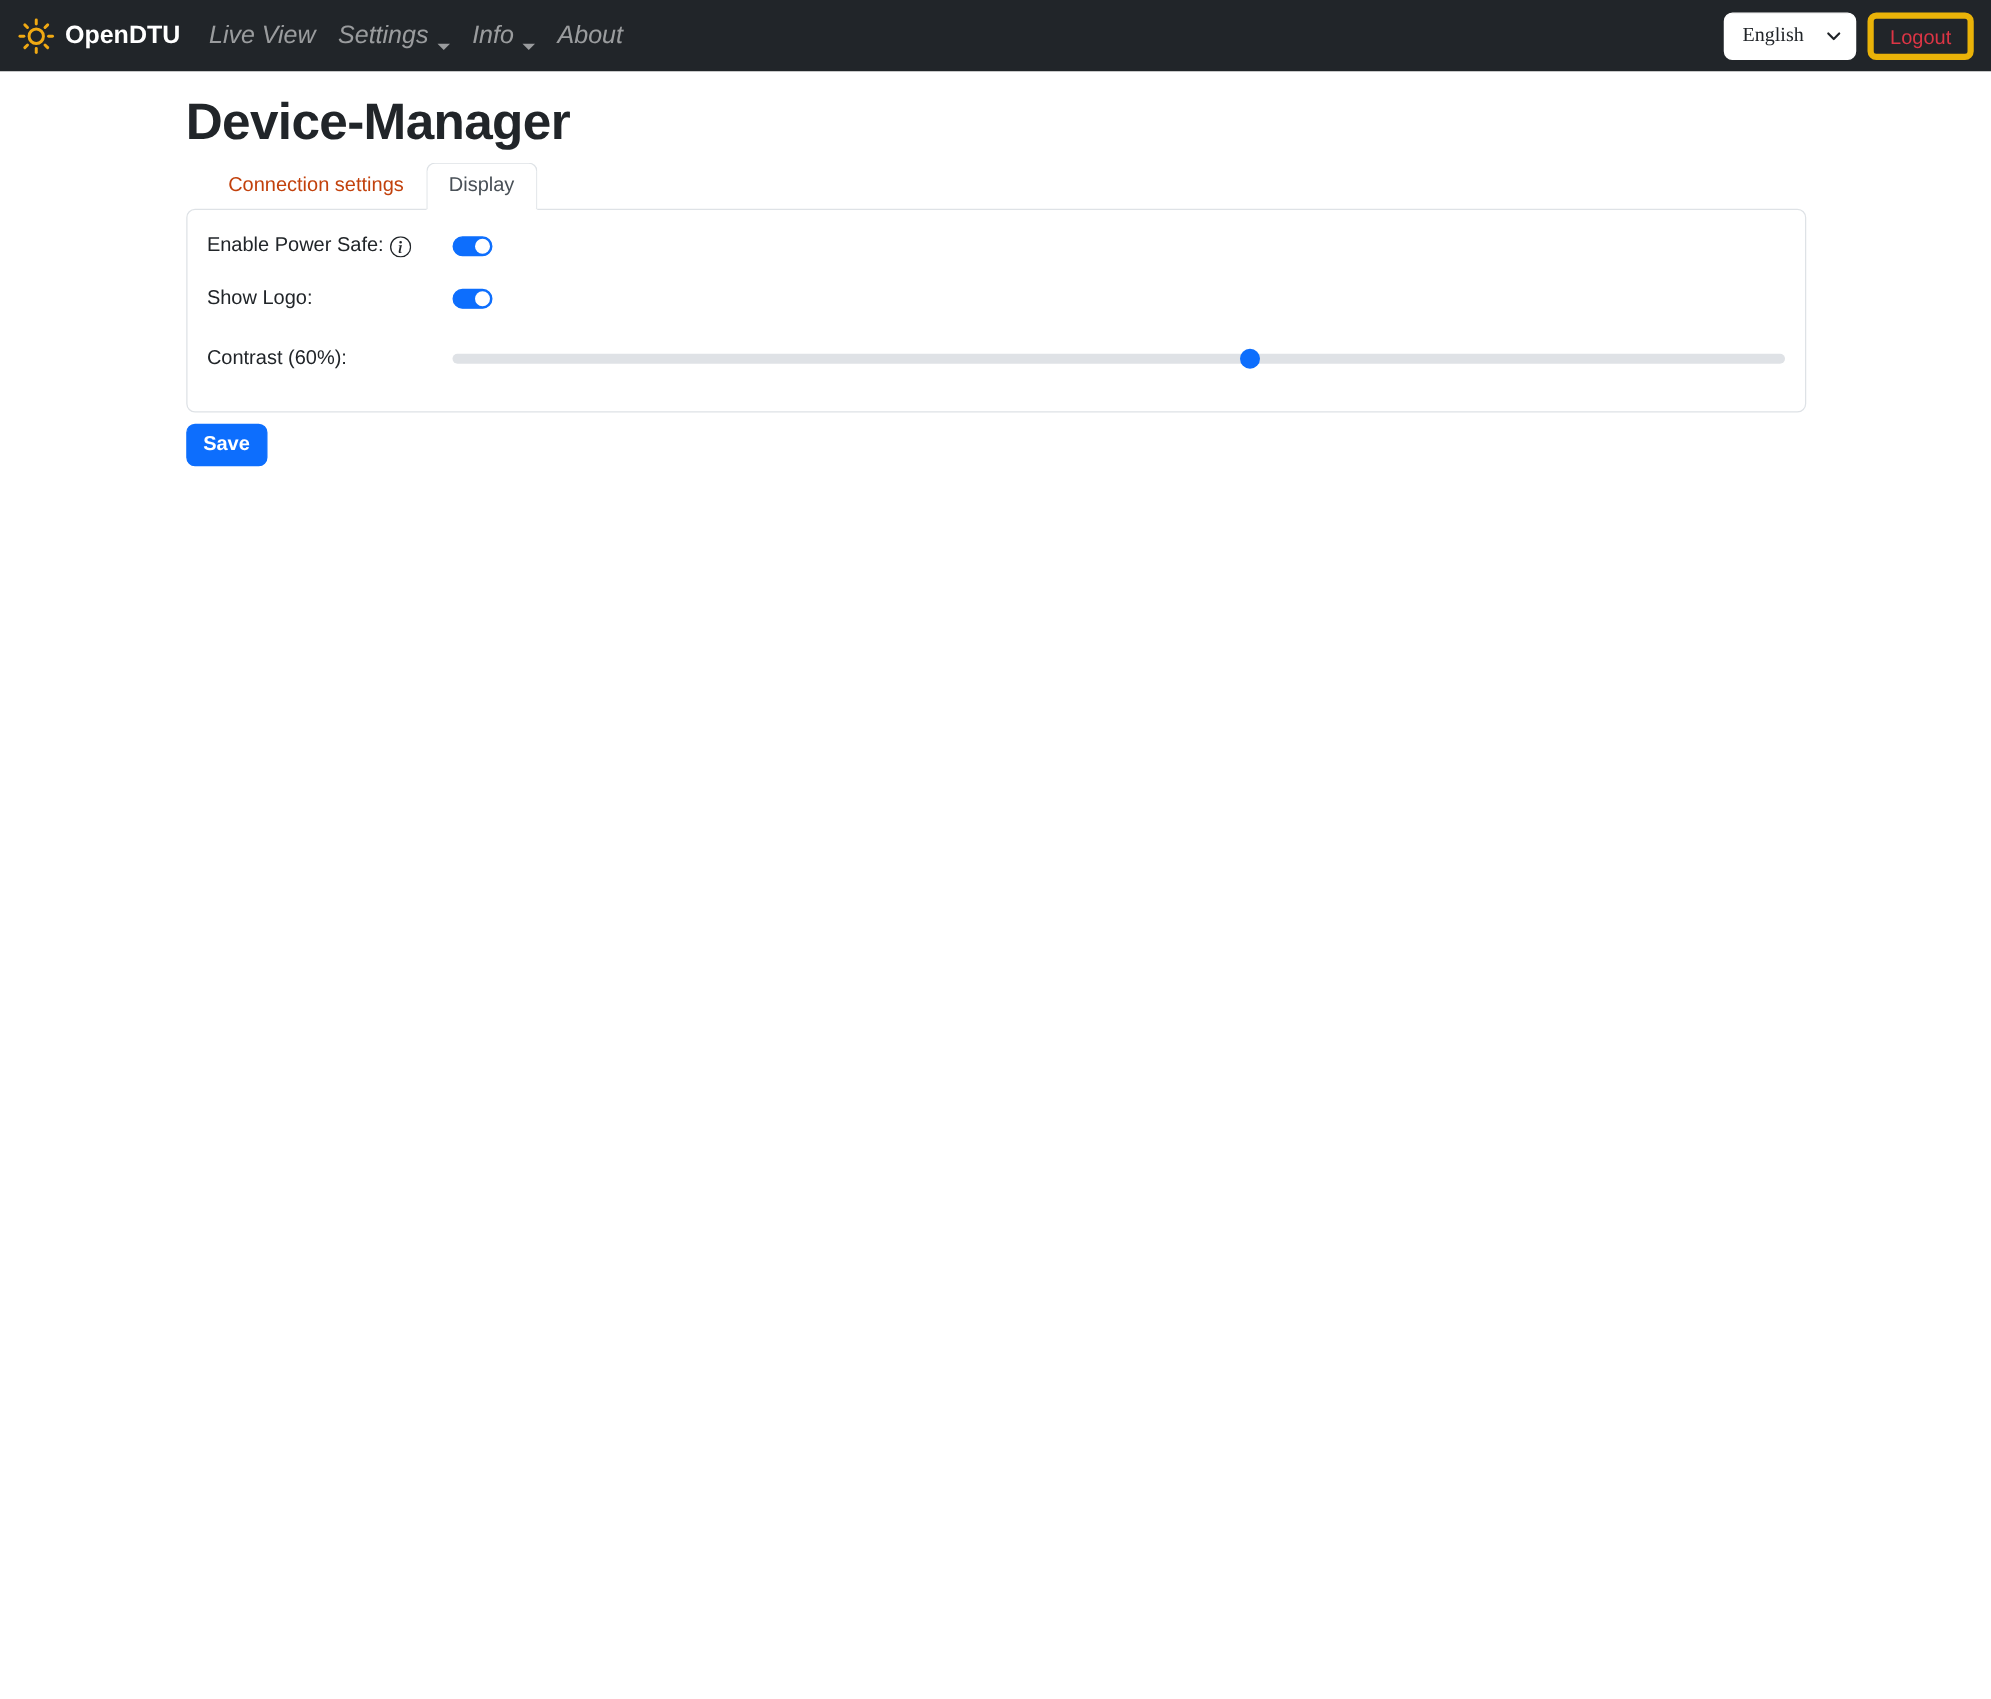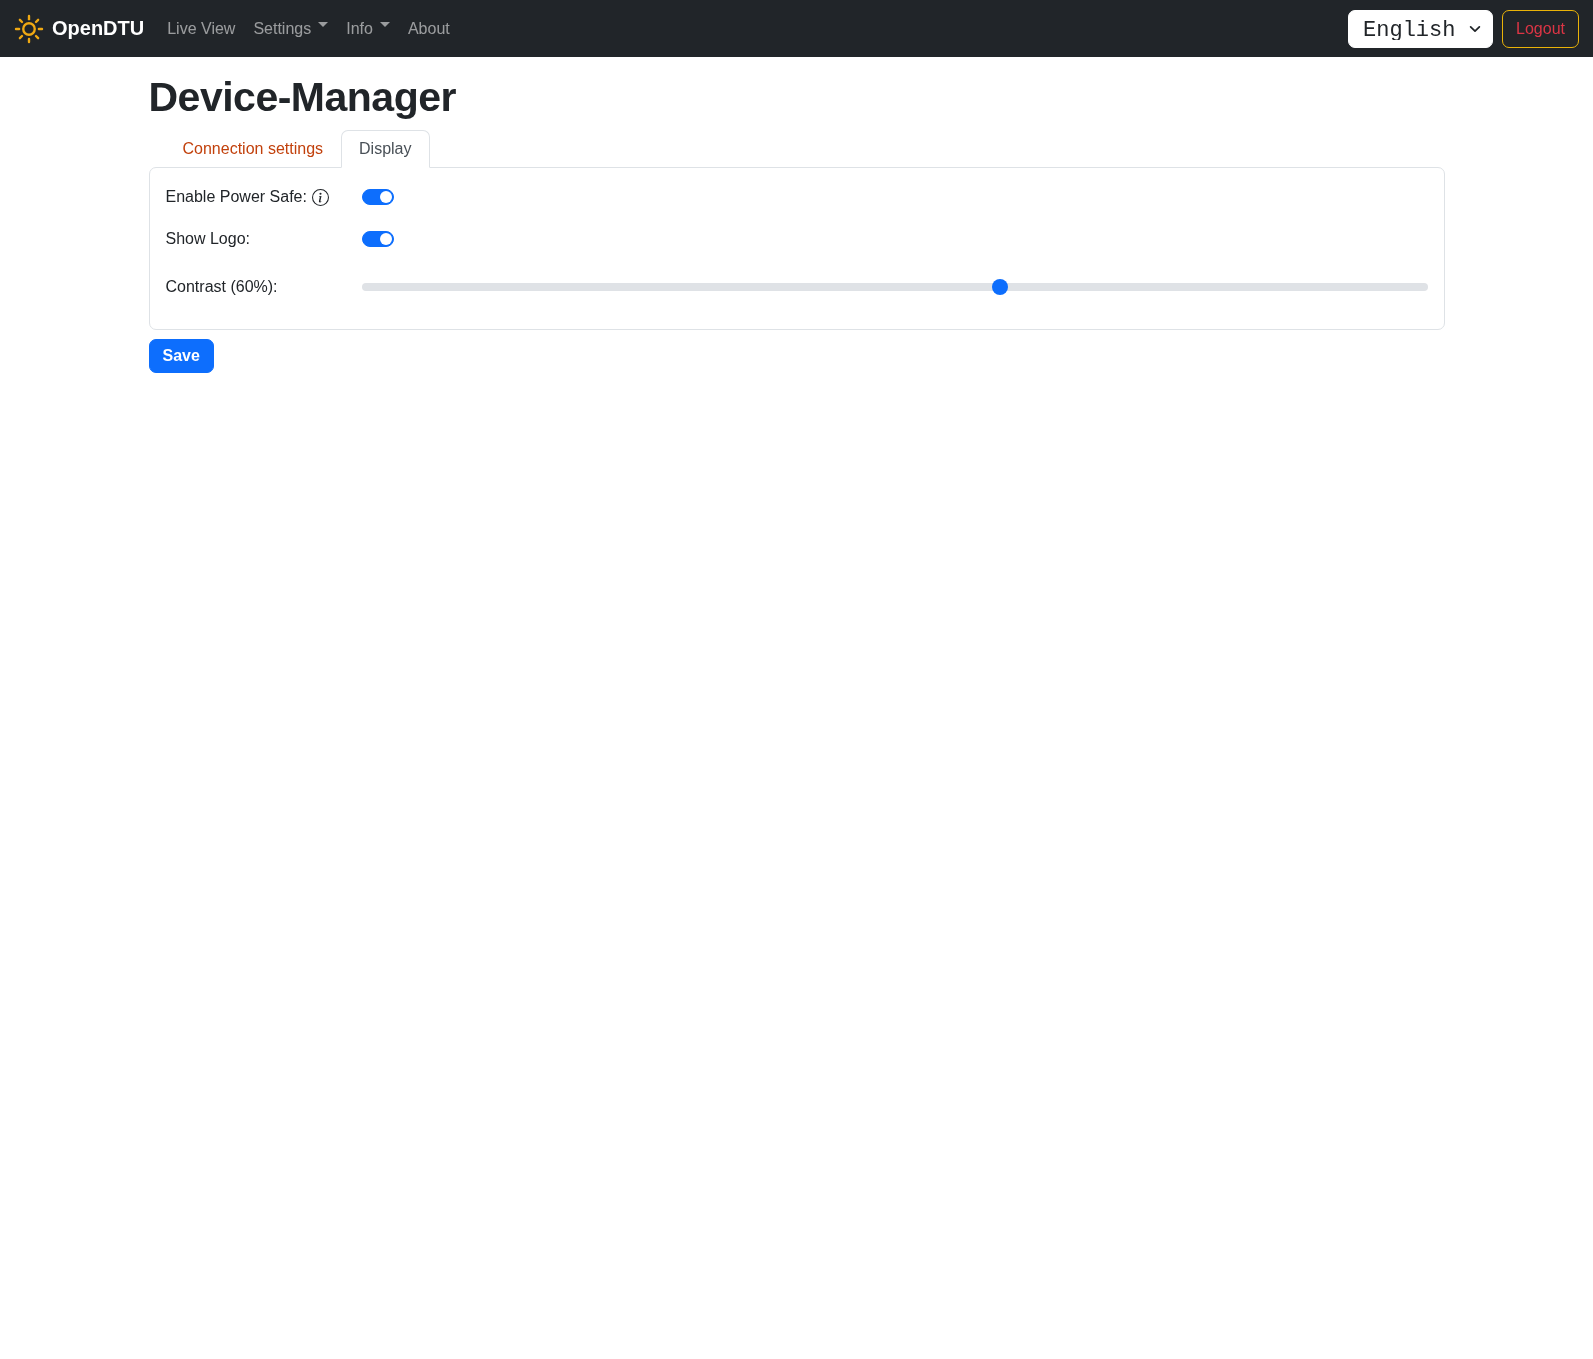--- a/index.html
+++ b/index.html
@@ -22,47 +22,48 @@
   }
   .nav-left { display: flex; align-items: center; }
   .brand {
     display: flex; align-items: center; gap: 8px;
     color: #ffffff; font-size: 20px; font-weight: 600;
     text-decoration: none; margin-right: 14px; cursor: pointer;
   }
   .nav-link {
     color: rgba(255,255,255,0.55);
     text-decoration: none;
-    font-size: 16px;
+    font-size: 20px;
     padding: 8px 9px;
-    display: flex; align-items: flex-start; gap: 7px;
-    cursor: pointer;
+    display: flex; align-items: flex-end; gap: 7px;
+    cursor: pointer;
+    font-style: italic;
   }
   .caret {
     width: 0; height: 0; display: inline-block;
     border-left: 5px solid transparent;
     border-right: 5px solid transparent;
     border-top: 5px solid rgba(255,255,255,0.55);
     margin-top: 2px;
   }
   .nav-right { display: flex; align-items: center; gap: 9px; }
   .select-wrap { position: relative; }
   .lang-select {
     appearance: none; -webkit-appearance: none; -moz-appearance: none;
     background: #ffffff; color: #212529;
     border: 1px solid #ffffff; border-radius: 7px;
-    font-size: 22px; font-family: Liberation Mono, monospace;
+    font-size: 16px; font-family: Liberation Serif, serif;
     padding: 7px 36px 7px 14px;
     min-width: 106px; height: 38px;
     cursor: pointer;
   }
   .select-chevron { position: absolute; right: 11px; top: 12px; pointer-events: none; }
   .btn-logout {
     background: transparent;
-    border: 1px solid #eab308; border-radius: 7px;
+    border: 5px solid #eab308; border-radius: 7px;
     color: #dc3545; font-size: 16px; font-family: inherit;
     padding: 7px 13px; height: 38px;
     cursor: pointer;
   }
 
   
   .container { max-width: 1320px; margin: 0 auto; padding: 0 12px; }
   .page-title {
     font-size: 41px; font-weight: 600; letter-spacing: -0.5px;
     color: #212529; margin: 17px 0 9px 0;

